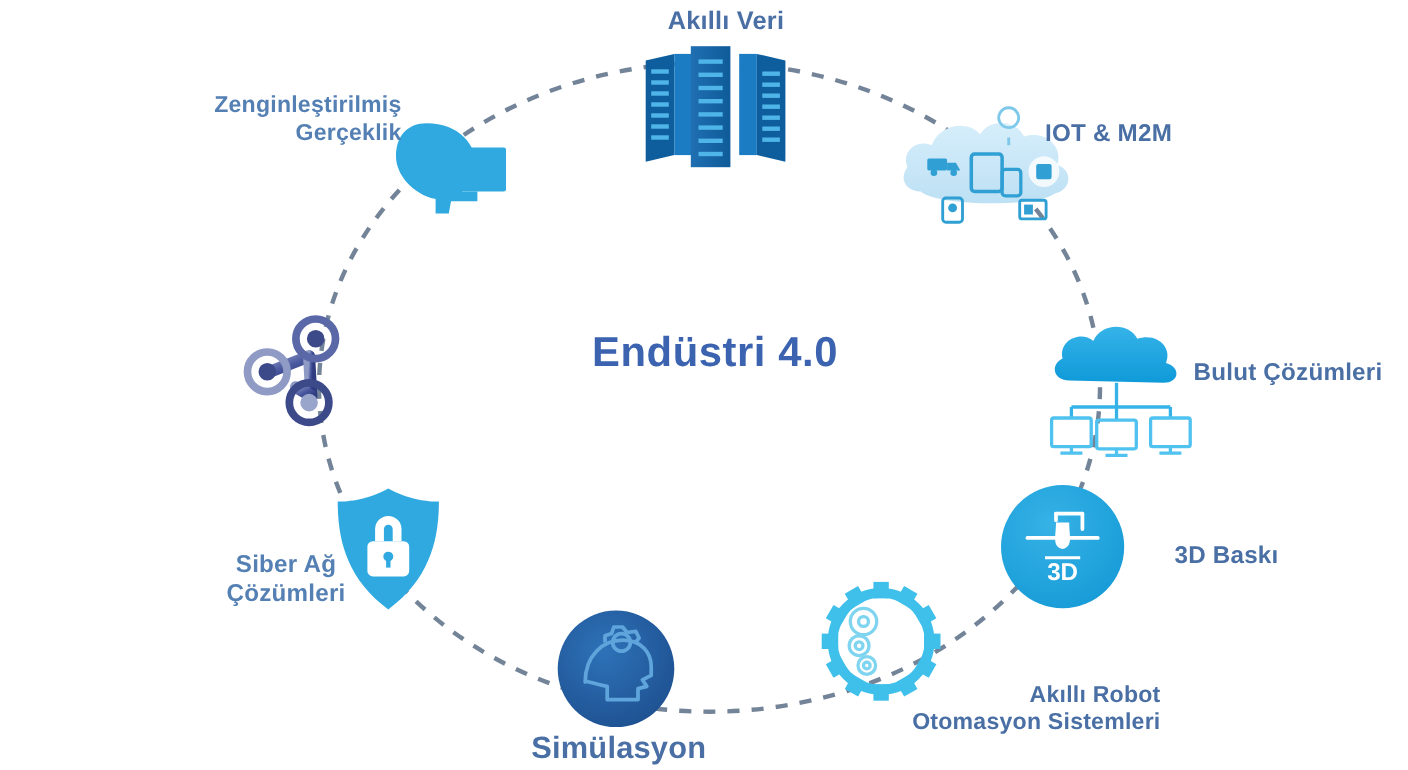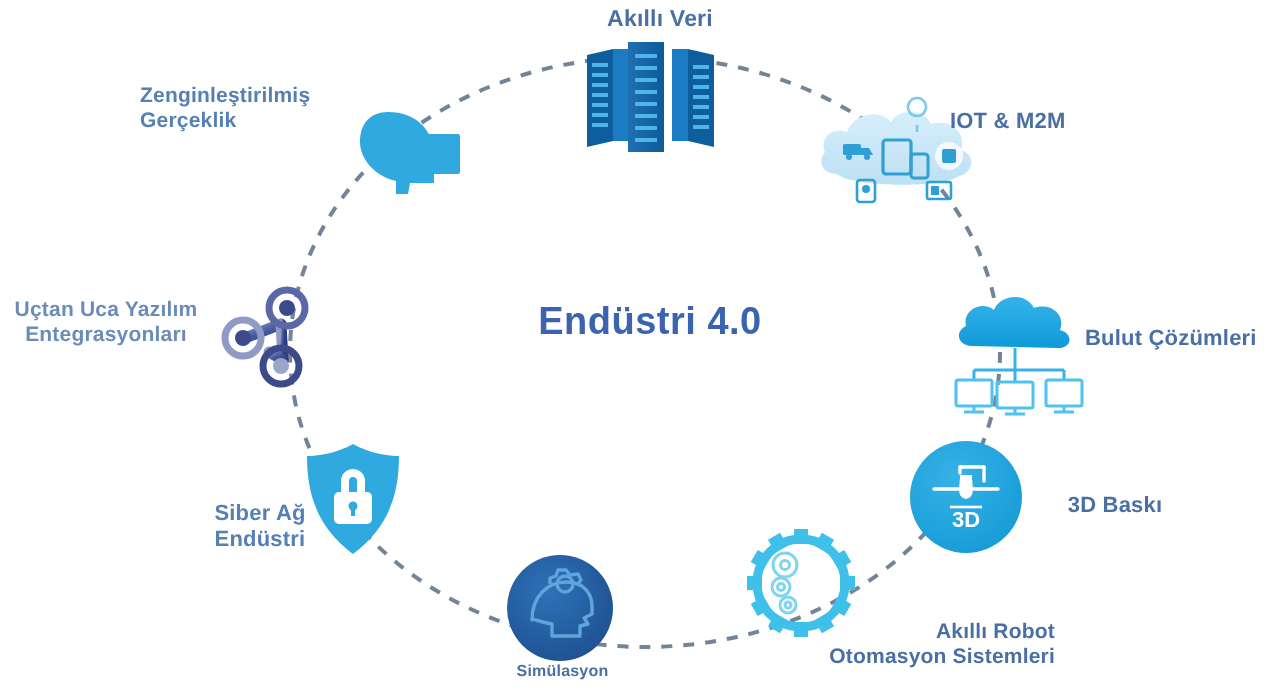--- a/index.html
+++ b/index.html
@@ -37,26 +37,26 @@
   }
   .center-title {
     position: absolute;
     font-family: "Liberation Sans", sans-serif;
     font-weight: bold;
     color: #3c63b0;
     letter-spacing: 0.5px;
     white-space: nowrap;
   }
   .lbl-big-data      { left: 560px; top: 5px;   width: 200px; text-align: center; font-size: 23px; color:#4a6fa5;}
-  .lbl-ar            { left: 140px; top: 84px;  width: 225px; text-align: left; font-size: 21px; color:#5580b4;}
+  .lbl-ar            { left: 140px; top: 84px;  width: 225px; text-align: right; font-size: 21px; color:#5580b4;}
   .lbl-iot           { left: 950px; top: 108px; width: 190px; text-align: left;   font-size: 22px; color:#4a6fa5;}
   .lbl-cloud         { left:1085px; top: 325px; width: 205px; text-align: left;   font-size: 22px; color:#4a6fa5;}
   .lbl-3d            { left:1030px; top: 492px; width: 170px; text-align: center;   font-size: 22px; color:#4a6fa5;}
   .lbl-robot         { left: 780px; top: 620px; width: 275px; text-align: right; font-size: 21px; color:#4a6fa5;}
-  .lbl-sim           { left: 455px; top: 663px; width: 215px; text-align: center; font-size: 16px; color:#4a6fa5;}
+  .lbl-sim           { left: 455px; top: 663px; width: 215px; text-align: center; font-size: 28px; color:#4a6fa5;}
   .lbl-cyber         { left: 185px; top: 500px; width: 150px; text-align: center; font-size: 22px; color:#5580b4;}
   .lbl-soft          { left:   0px; top: 298px; width: 212px; text-align: center; font-size: 21px; color:#6b8cb8;}
   .center-title      { left: 440px; top: 300px; width: 420px; text-align:center; font-size: 38px; }
 </style>
 </head>
 <body>
 
 <div id="stage">
 
   <svg id="diagram-svg" viewBox="0 0 1280 700">
@@ -318,18 +318,16 @@
   <div class="node-label lbl-cloud">Bulut Çözümleri</div>
 
   <div class="node-label lbl-3d">3D Baskı</div>
 
   <div class="node-label lbl-robot">Akıllı Robot
 Otomasyon Sistemleri</div>
 
   <div class="node-label lbl-sim">Simülasyon</div>
 
   <div class="node-label lbl-cyber">Siber Ağ
-Endüstri</div>
-
-  <div class="node-label lbl-soft">Uçtan Uca Yazılım
-Entegrasyonları</div>
+Çözümleri</div>
+
 
 </div>
 
 </body></html>

